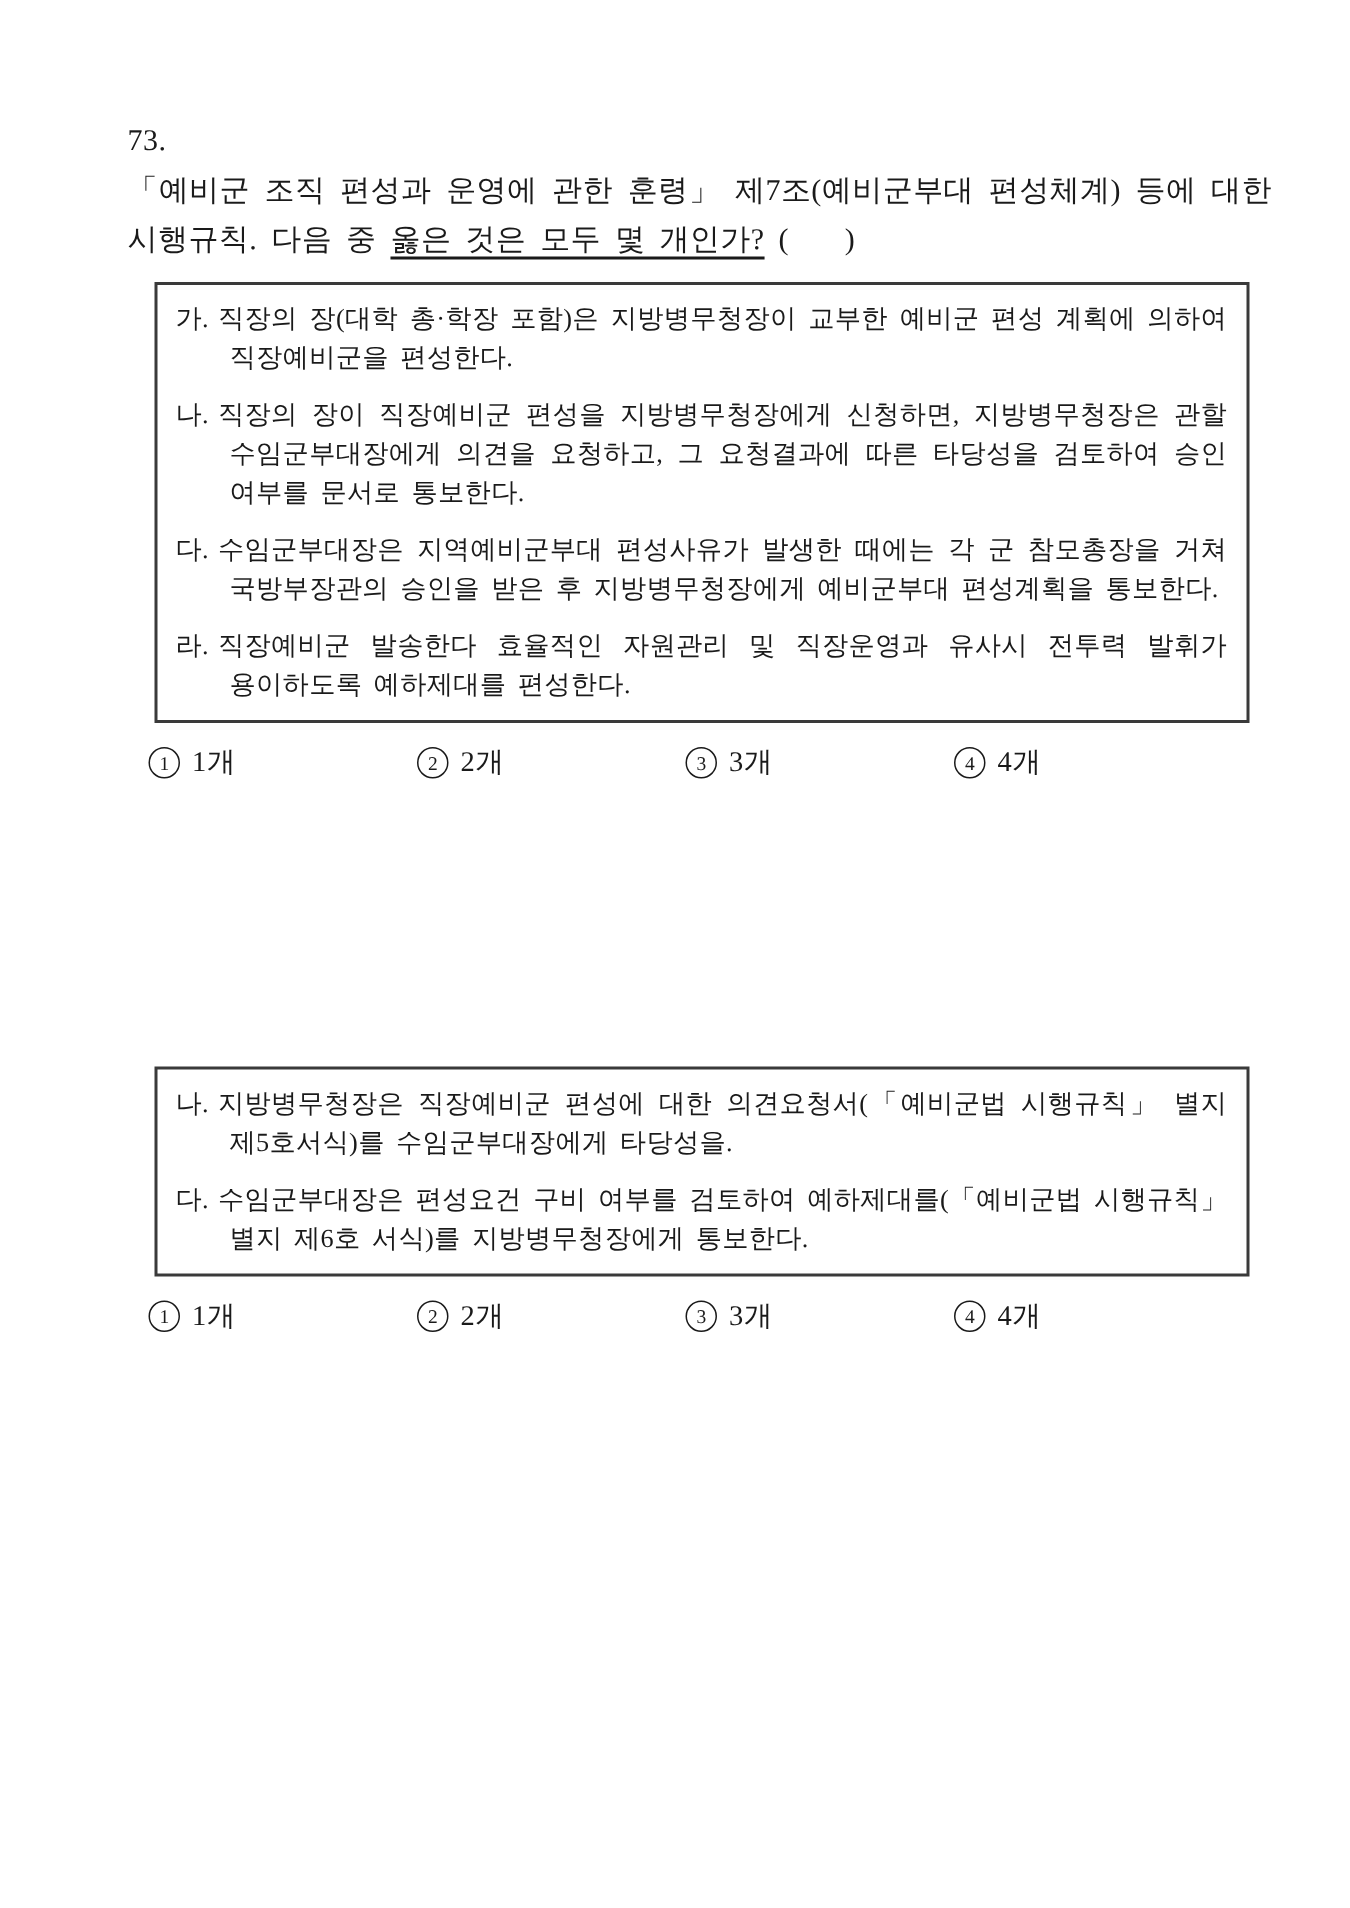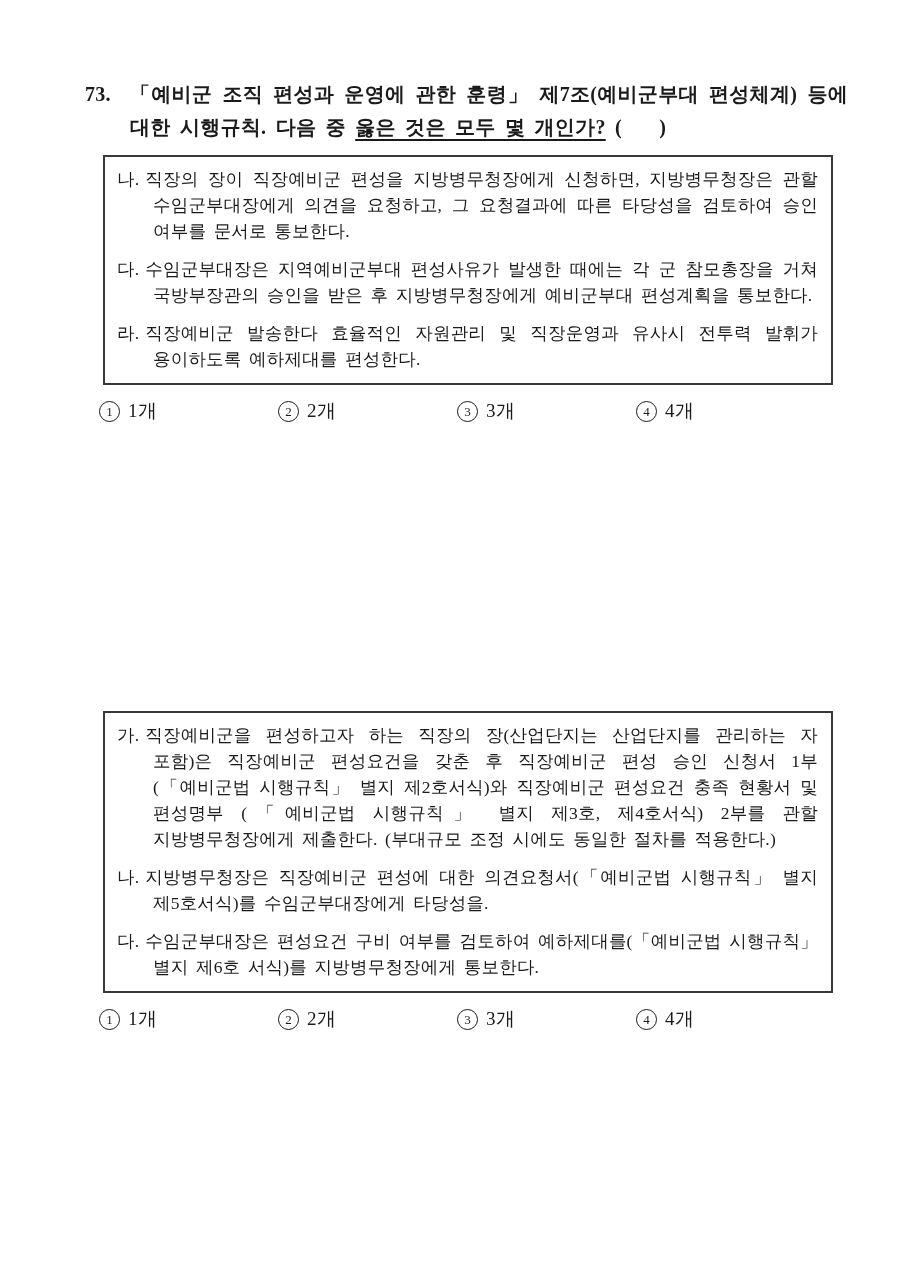--- a/index.html
+++ b/index.html
@@ -19,24 +19,25 @@
   .question {
     position: absolute;
     left: 85px;
     width: 763px;
   }
   .q73 { top: 78px; }
   .q74 { top: 700px; }
 
   .q-title {
     display: flex;
-    font-weight: 700;
+    font-weight: 400;
     font-size: 20px;
     line-height: 33px;
     letter-spacing: 0.3px;
+    flex-direction: column;
   }
   .q-num {
     flex: none;
     width: 45px;
   }
   .q-text {
     flex: 1;
     margin: 0;
     text-align: justify;
     word-break: keep-all;
@@ -106,20 +107,21 @@
 
 <div class="page">
 
   <section class="question q73">
     <div class="q-title">
       <span class="q-num">73.</span>
       <p class="q-text"><span>「예비군 조직 편성과 운영에 관한 훈령」 제7조(예비군부대 편성체계) 등에 대한 시행규칙. 다음 중 </span><span class="underline">옳은 것은 모두 몇 개인가?</span><span class="pre"> (    )</span></p>
     </div>
 
     <div class="item-box">
+      <p class="item"><span class="item-label">가.</span><span>직장의 장(대학 총·학장 포함)은 지방병무청장이 교부한 예비군 편성 계획에 의하여 직장예비군을 편성한다.</span></p>
       <p class="item"><span class="item-label">나.</span><span>직장의 장이 직장예비군 편성을 지방병무청장에게 신청하면, 지방병무청장은 관할 수임군부대장에게 의견을 요청하고, 그 요청결과에 따른 타당성을 검토하여 승인 여부를 문서로 통보한다.</span></p>
       <p class="item"><span class="item-label">다.</span><span>수임군부대장은 지역예비군부대 편성사유가 발생한 때에는 각 군 참모총장을 거쳐 국방부장관의 승인을 받은 후 지방병무청장에게 예비군부대 편성계획을 통보한다.</span></p>
       <p class="item"><span class="item-label">라.</span><span>직장예비군 발송한다 효율적인 자원관리 및 직장운영과 유사시 전투력 발휘가 용이하도록 예하제대를 편성한다.</span></p>
     </div>
 
     <div class="choices">
       <div class="choice">
           <span class="marker">
             <span>1</span>
           </span>
@@ -142,21 +144,20 @@
             <span>4</span>
           </span>
           <span class="choice-label">4개</span>
         </div>
     </div>
   </section>
 
   <section class="question q74">
 
     <div class="item-box">
-      <p class="item"><span class="item-label">가.</span><span>직장예비군을 편성하고자 하는 직장의 장(산업단지는 산업단지를 관리하는 자 포함)은 직장예비군 편성요건을 갖춘 후 직장예비군 편성 승인 신청서 1부 (「예비군법 시행규칙」 별지 제2호서식)와 직장예비군 편성요건 충족 현황서 및 편성명부 (「예비군법 시행규칙」 별지 제3호, 제4호서식) 2부를 관할 지방병무청장에게 제출한다. (부대규모 조정 시에도 동일한 절차를 적용한다.)</span></p>
       <p class="item"><span class="item-label">나.</span><span>지방병무청장은 직장예비군 편성에 대한 의견요청서(「예비군법 시행규칙」 별지 제5호서식)를 수임군부대장에게 타당성을.</span></p>
       <p class="item"><span class="item-label">다.</span><span>수임군부대장은 편성요건 구비 여부를 검토하여 예하제대를(「예비군법 시행규칙」 별지 제6호 서식)를 지방병무청장에게 통보한다.</span></p>
     </div>
 
     <div class="choices">
       <div class="choice">
           <span class="marker">
             <span>1</span>
           </span>
           <span class="choice-label">1개</span>

